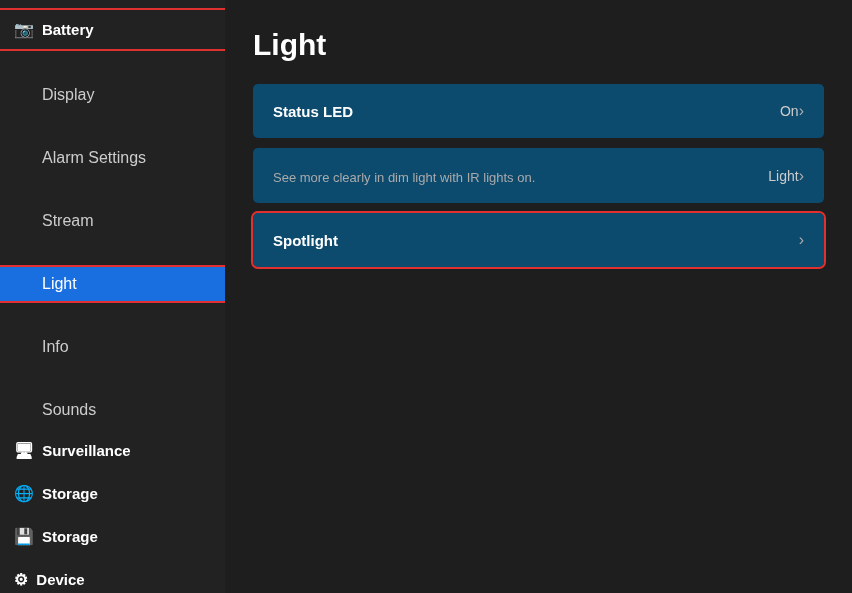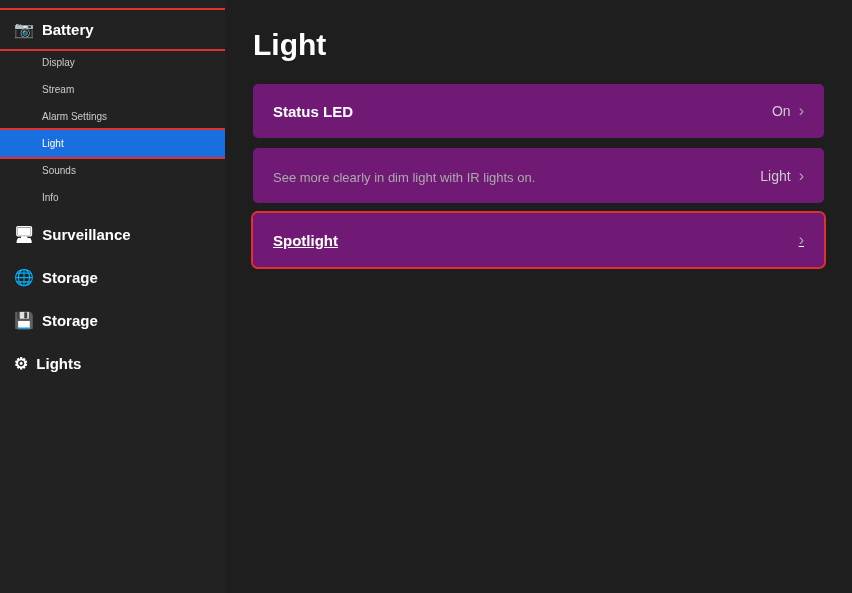--- a/index.html
+++ b/index.html
@@ -42,23 +42,24 @@
     .sidebar-header.active-section {
       outline: 2px solid #e03030;
     }
 
     .sidebar-header .icon {
       font-size: 16px;
     }
 
     .sidebar-sub-item {
       padding: 8px 14px 8px 42px;
-      font-size: 10px;
+      font-size: 16px;
       color: #ccc;
       cursor: pointer;
+      margin-top: 29px;
     }
 
     .sidebar-sub-item.active {
       background: #1a6fe0;
       color: #fff;
       outline: 2px solid #e03030;
     }
 
     
     .main-content {
@@ -69,33 +70,32 @@
     }
 
     .page-title {
       font-size: 30px;
       font-weight: bold;
       color: #fff;
       margin-bottom: 22px;
     }
 
     .settings-card {
-      background: #701a75;
+      background: #0c4a6e;
       border-radius: 5px;
       margin-bottom: 10px;
       display: flex;
       align-items: center;
       justify-content: space-between;
       padding: 18px 20px;
       cursor: pointer;
     }
 
     .settings-card.highlighted {
       outline: 2px solid #e03030;
-      text-decoration: underline;
     }
 
     .settings-card-left {
       display: flex;
       flex-direction: column;
     }
 
     .settings-card-title {
       font-size: 15px;
       font-weight: bold;
@@ -104,21 +104,20 @@
 
     .settings-card-desc {
       font-size: 13px;
       color: #aaa;
       margin-top: 4px;
     }
 
     .settings-card-right {
       display: flex;
       align-items: center;
-      gap: 8px;
       font-size: 14px;
       color: #ccc;
     }
 
     .chevron-icon {
       font-size: 16px;
       color: #aaa;
     }
   </style>
 </head>
@@ -128,33 +127,33 @@
 
   <div class="sidebar-section">
     <div class="sidebar-header active-section">
       <span class="icon">📷</span>
       <span>Battery</span>
     </div>
     <div class="sidebar-sub-item">
       <span>Display</span>
     </div>
     <div class="sidebar-sub-item">
+      <span>Alarm Settings</span>
+    </div>
+    <div class="sidebar-sub-item">
       <span>Stream</span>
-    </div>
-    <div class="sidebar-sub-item">
-      <span>Alarm Settings</span>
     </div>
     <div class="sidebar-sub-item active">
       <span>Light</span>
     </div>
     <div class="sidebar-sub-item">
+      <span>Info</span>
+    </div>
+    <div class="sidebar-sub-item">
       <span>Sounds</span>
-    </div>
-    <div class="sidebar-sub-item">
-      <span>Info</span>
     </div>
   </div>
 
   <div class="sidebar-section">
     <div class="sidebar-header">
       <span class="icon">🖥</span>
       <span>Surveillance</span>
     </div>
   </div>
 
@@ -168,21 +167,21 @@
   <div class="sidebar-section">
     <div class="sidebar-header">
       <span class="icon">💾</span>
       <span>Storage</span>
     </div>
   </div>
 
   <div class="sidebar-section">
     <div class="sidebar-header">
       <span class="icon">⚙</span>
-      <span>Lights</span>
+      <span>Device</span>
     </div>
   </div>
 </div>
 
 <div class="main-content">
   <div class="page-title">Light</div>
 
   <div class="settings-card">
     <div class="settings-card-left">
       <span class="settings-card-title">Status LED</span>

